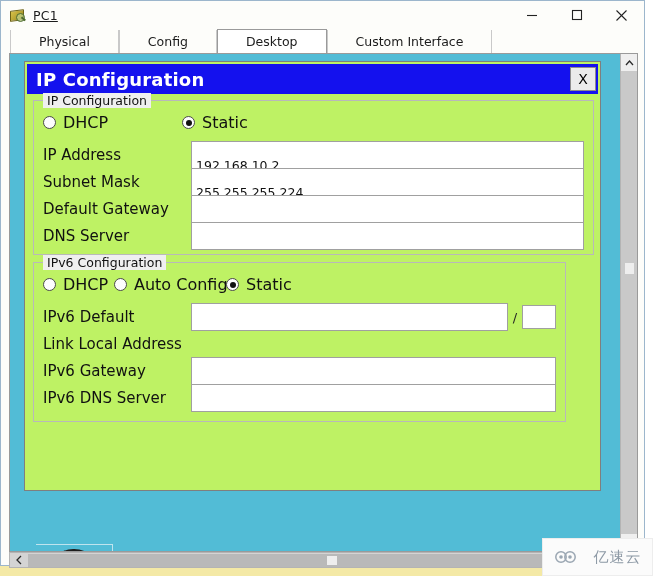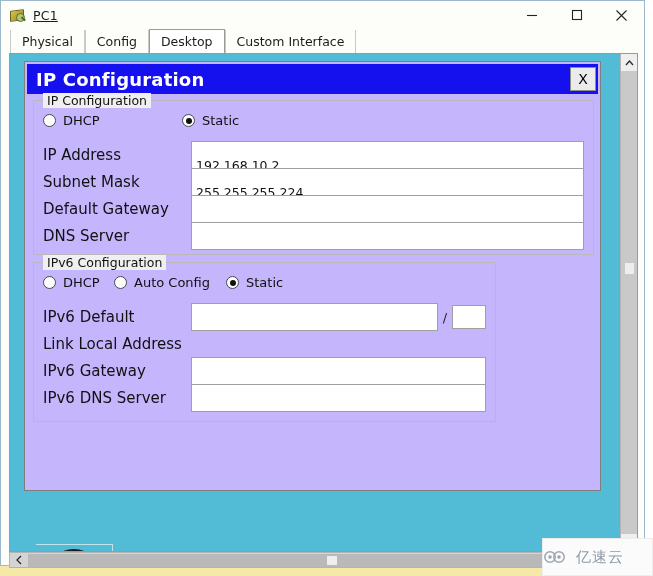--- a/index.html
+++ b/index.html
@@ -129,21 +129,21 @@
     height: 24px;
     background: #fdfdfa;
     display: flex;
     align-items: flex-end;
     padding-left: 9px;
     box-sizing: border-box;
   }
   .tab {
     height: 23px;
     line-height: 23px;
-    padding: 0 11px;
+    padding: 0 28px;
     font-size: 12.5px;
     color: #1b1b1b;
     background: #fdfdfa;
     border-left: 1px solid #c9c9c9;
     border-right: 1px solid #c9c9c9;
     box-sizing: border-box;
     position: relative;
     white-space: nowrap;
   }
   .tab.first { border-left: 1px solid #c9c9c9; }
@@ -279,21 +279,21 @@
     background: #bfe4ee;
   }
 
   
   #ip-dialog {
     position: absolute;
     left: 14px;
     top: 7px;
     width: 577px;
     height: 430px;
-    background: #c4b5fd;
+    background: #bef264;
     border: 1px solid #7f7f7f;
     box-sizing: border-box;
   }
   #dialog-titlebar {
     position: relative;
     height: 30px;
     background: #1411ee;
     margin: 2px 2px 0 2px;
     display: flex;
     align-items: center;
@@ -339,29 +339,29 @@
     color: #111;
     white-space: nowrap;
   }
   #group-ipv4 {
     top: 38px;
     width: 561px;
     height: 155px;
   }
   #group-ipv6 {
     top: 200px;
-    width: 463px;
+    width: 533px;
     height: 160px;
   }
 
   .radio-row {
     position: absolute;
     display: flex;
     align-items: center;
-    font-size: 13px;
+    font-size: 16px;
     color: #111;
   }
   .radio {
     width: 13px;
     height: 13px;
     border-radius: 50%;
     border: 1.4px solid #4a4a4a;
     background: #fdfdfd;
     box-sizing: border-box;
     position: relative;
@@ -429,22 +429,22 @@
   
   #watermark {
     position: absolute;
     right: 0px;
     bottom: 0px;
     width: 111px;
     height: 38px;
     background: #fbfbfb;
     display: flex;
     align-items: center;
-    justify-content: flex-start;
-    gap: 9px;
+    justify-content: center;
+    gap: 16px;
     border: 1px solid #ededed;
     box-sizing: border-box;
   }
   #watermark .wm-text {
     font-size: 15px;
     color: #8e9aa6;
     font-family: "DejaVu Sans", "Liberation Sans", sans-serif;
     letter-spacing: 1px;
   }
 </style>

